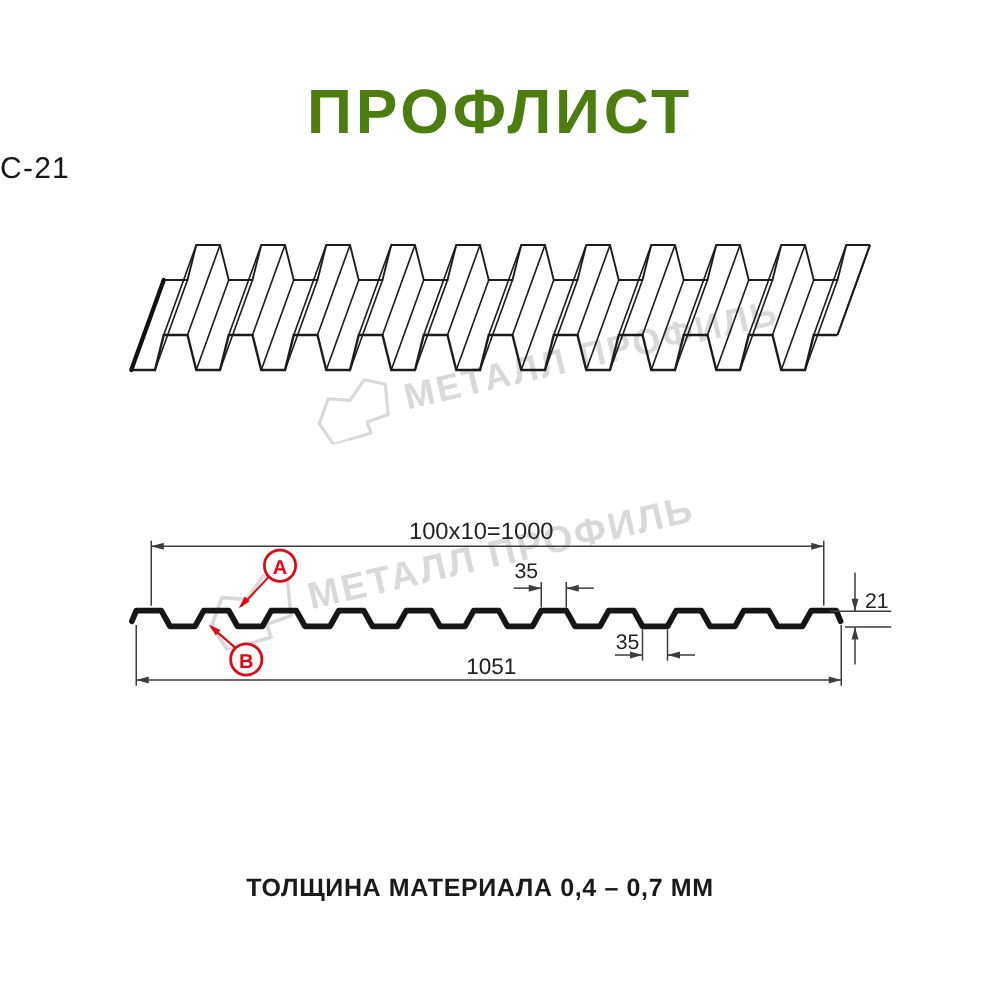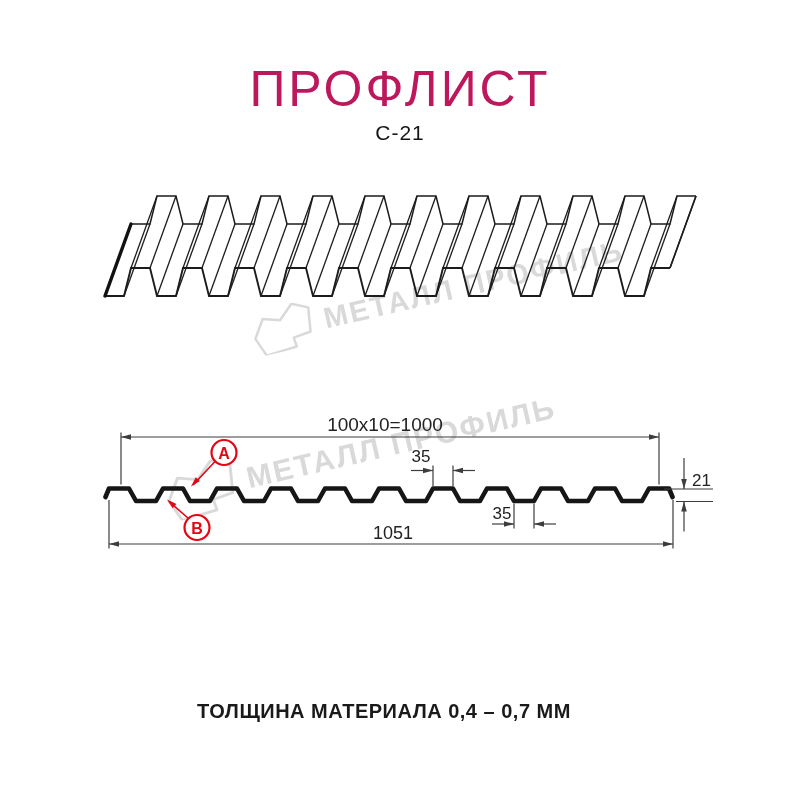--- a/index.html
+++ b/index.html
@@ -1,21 +1,21 @@
 <!DOCTYPE html>
 <html><head>
 <meta charset="utf-8">
 <style>
   html,body{margin:0;padding:0;background:#fff;}
   body{width:800px;height:800px;position:relative;overflow:hidden;
        font-family:"Liberation Sans", sans-serif;}
   .page-title{position:absolute;left:0;top:60px;width:800px;text-align:center;
-    font-size:50px;font-weight:normal;letter-spacing:3px;color:#be185d;}
-  .page-subtitle{position:absolute;left:0;top:121px;width:800px;text-align:center;
-    font-size:21px;font-weight:normal;letter-spacing:1px;color:#161616;}
+    font-size:50px;font-weight:bold;letter-spacing:3px;color:#4d7c0f;}
+  .page-subtitle{position:absolute;left:0;top:121px;width:800px;text-align:left;
+    font-size:24px;font-weight:normal;letter-spacing:1px;color:#161616;}
   .caption{position:absolute;left:0;top:700px;width:768px;text-align:center;
     font-size:20px;font-weight:600;letter-spacing:.5px;color:#1a1a1a;}
   .watermark{position:absolute;display:flex;align-items:center;gap:9px;
     color:#d9d9d9;white-space:nowrap;z-index:1;pointer-events:none;}
   .wm-upper{left:252px;top:305px;transform:rotate(-13deg);transform-origin:32px 23px;}
   .wm-lower{left:165px;top:462px;transform:rotate(-13deg);transform-origin:37px 26px;}
   .wm-text{font-weight:bold;letter-spacing:2px;}
   .wm-upper .wm-text{font-size:29px;}
   .wm-lower .wm-text{font-size:30px;}
   .wm-logo{stroke:#d9d9d9;fill:none;stroke-width:2.4;stroke-linejoin:round;}

